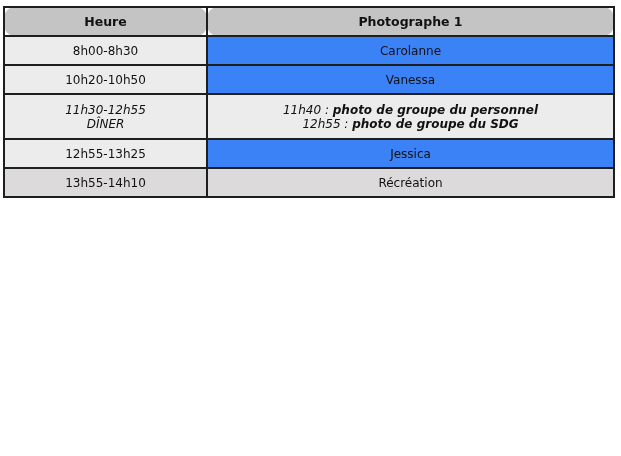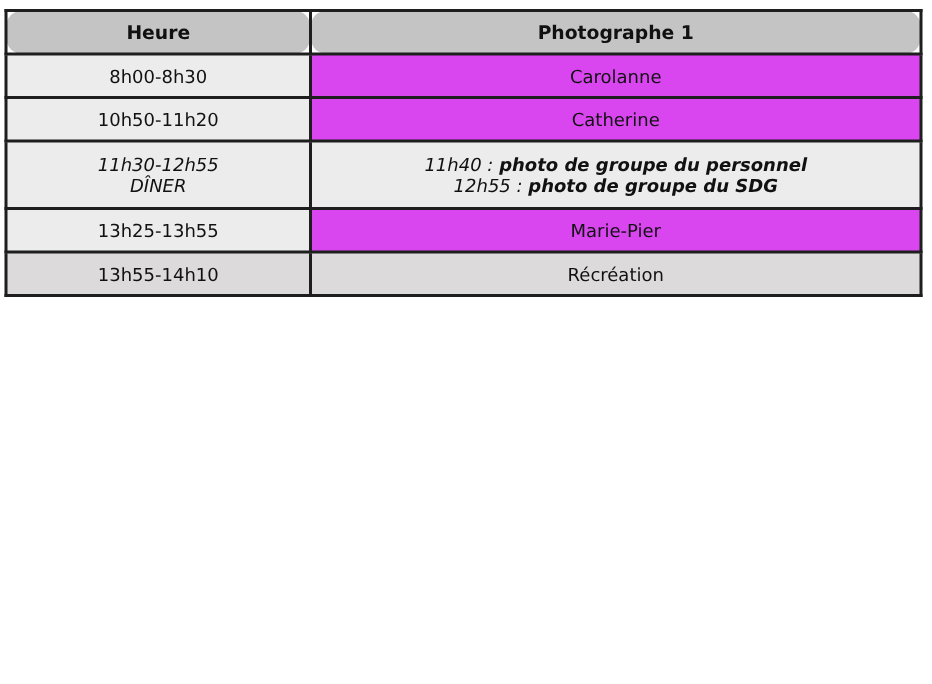--- a/index.html
+++ b/index.html
@@ -38,21 +38,21 @@
       background: #c4c4c4;
       font-weight: bold;
       font-size: 12.5px;
       height: 27px;
       border-radius: 11px;
     }
     table.schedule td.time {
       background: #ececec;
     }
     table.schedule td.slot {
-      background: #d946ef;
+      background: #3b82f6;
     }
     table.schedule tr.shaded td.slot {
       background: #ececec;
     }
     table.schedule tr.dark td.time,
     table.schedule tr.dark td.slot {
       background: #dcdada;
     }
     table.schedule tr.tall td {
       height: 43px;
@@ -74,35 +74,35 @@
       <th>Heure</th>
       <th>Photographe 1</th>
     </tr>
   </thead>
   <tbody>
     <tr>
       <td class="time">8h00-8h30</td>
       <td class="slot">Carolanne</td>
     </tr>
     <tr>
-      <td class="time">10h50-11h20</td>
-      <td class="slot">Catherine</td>
+      <td class="time">10h20-10h50</td>
+      <td class="slot">Vanessa</td>
     </tr>
     <tr class="shaded tall">
       <td class="time">
         <span class="line">11h30-12h55</span>
         <span class="line">DÎNER</span>
       </td>
       <td class="slot">
         <span class="line"><span>11h40</span><span> : </span><span class="bold">photo de groupe du personnel</span></span>
         <span class="line"><span>12h55</span><span> : </span><span class="bold">photo de groupe du SDG</span></span>
       </td>
     </tr>
     <tr>
-      <td class="time">13h25-13h55</td>
-      <td class="slot">Marie-Pier</td>
+      <td class="time">12h55-13h25</td>
+      <td class="slot">Jessica</td>
     </tr>
     <tr class="dark">
       <td class="time">13h55-14h10</td>
       <td class="slot">Récréation</td>
     </tr>
   </tbody>
 </table>
 
 </body></html>

